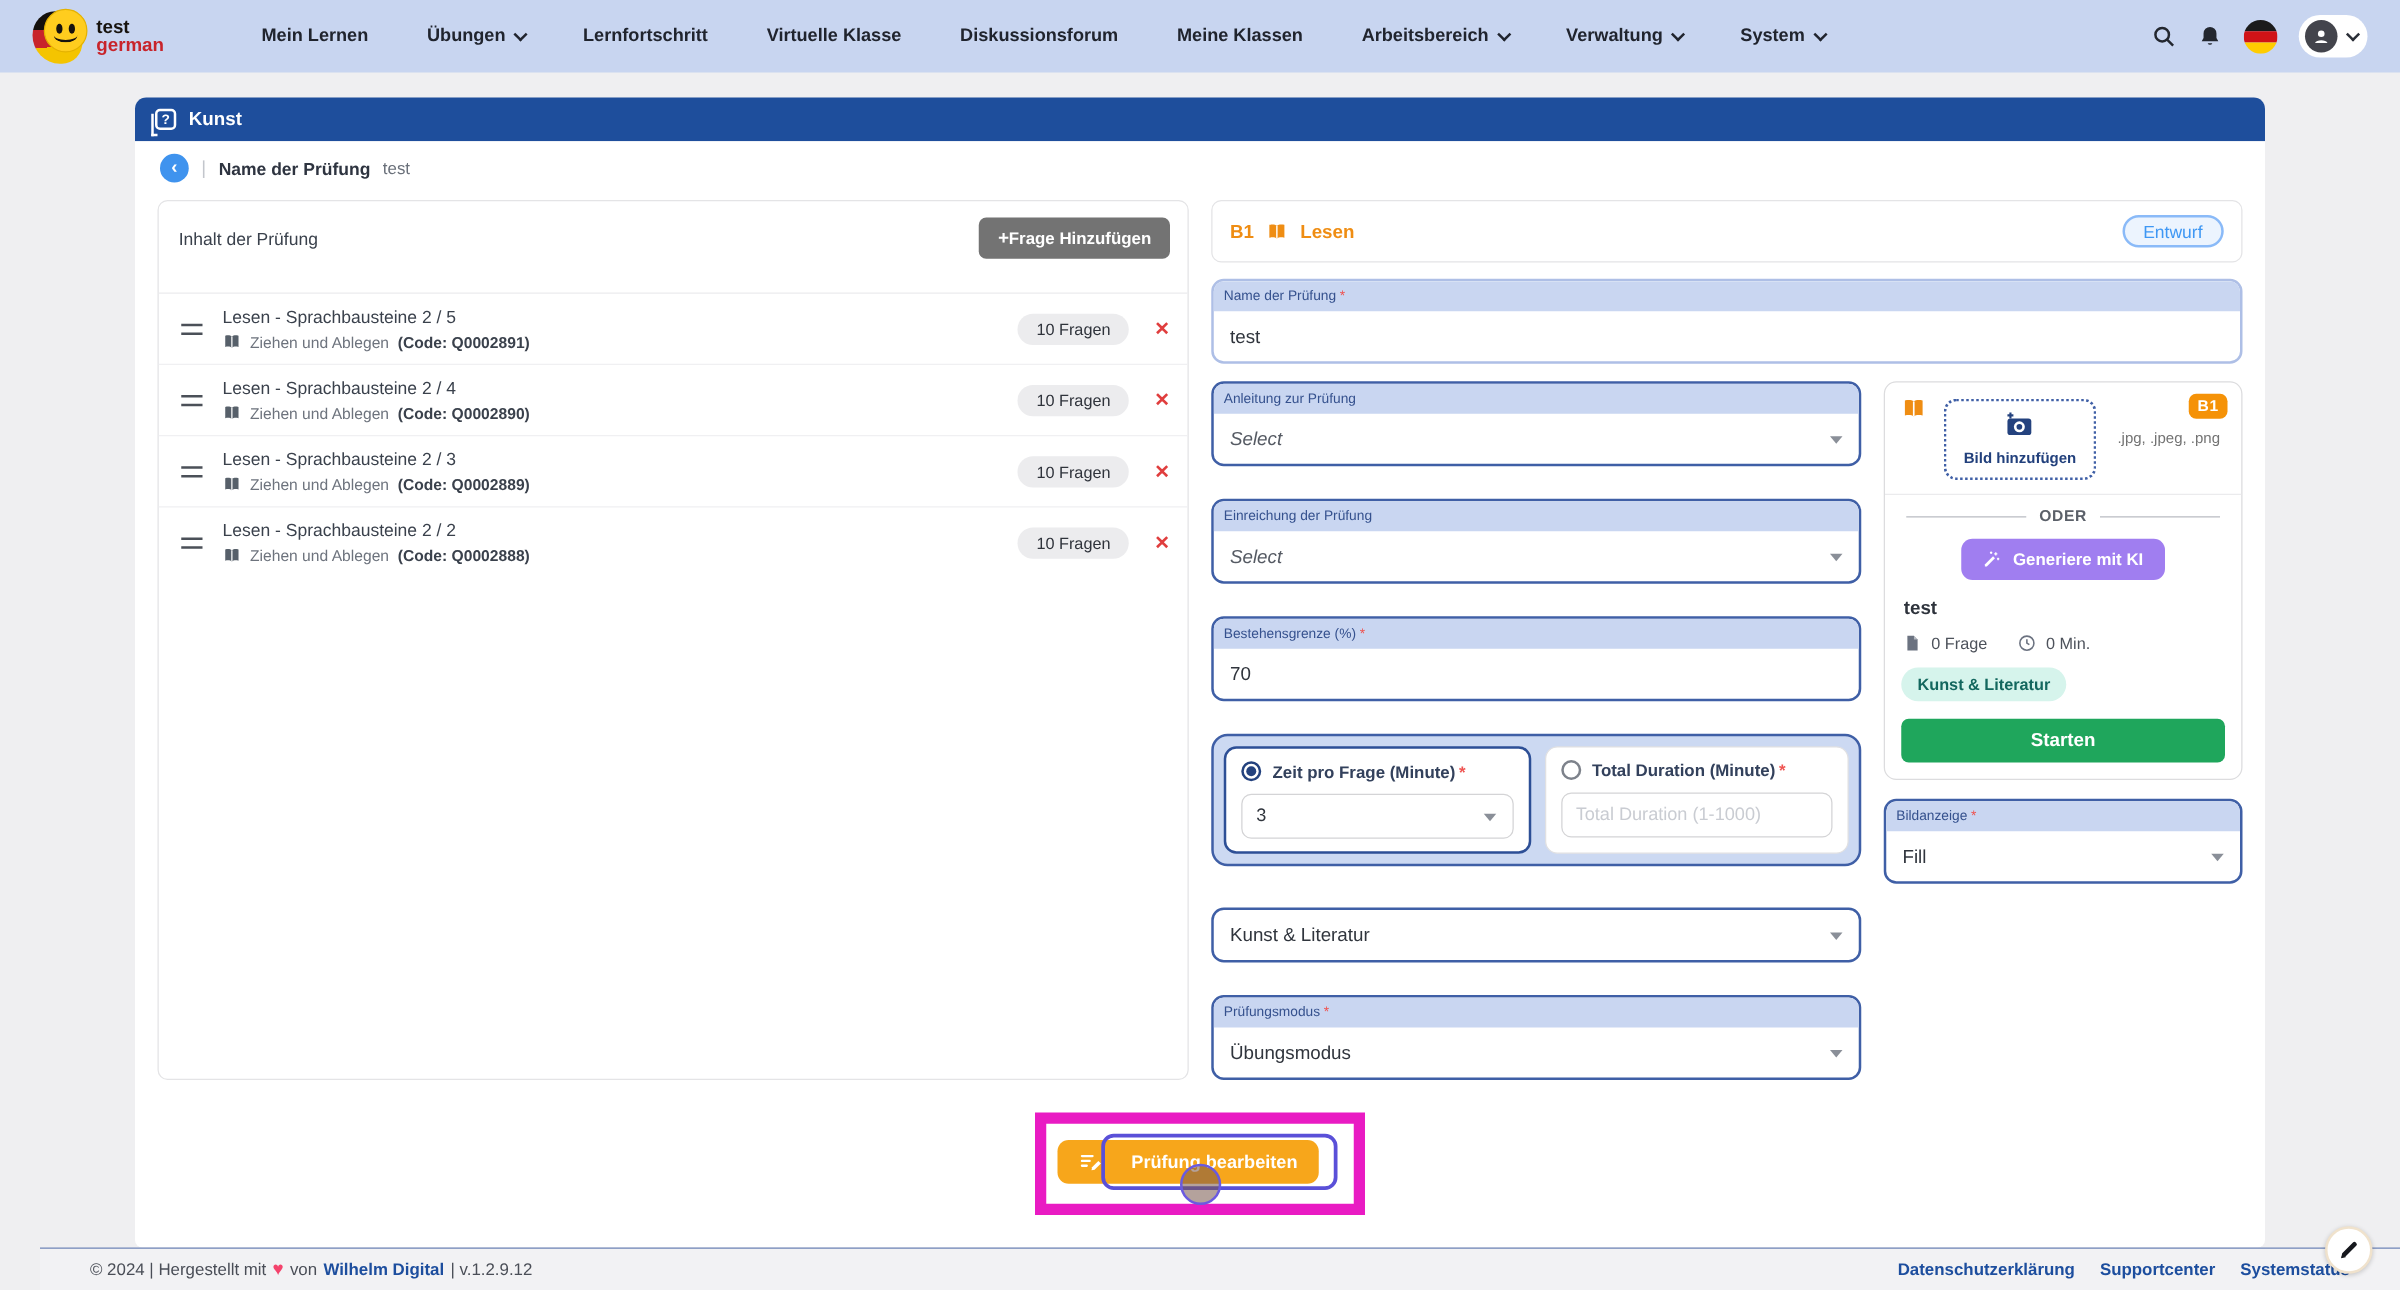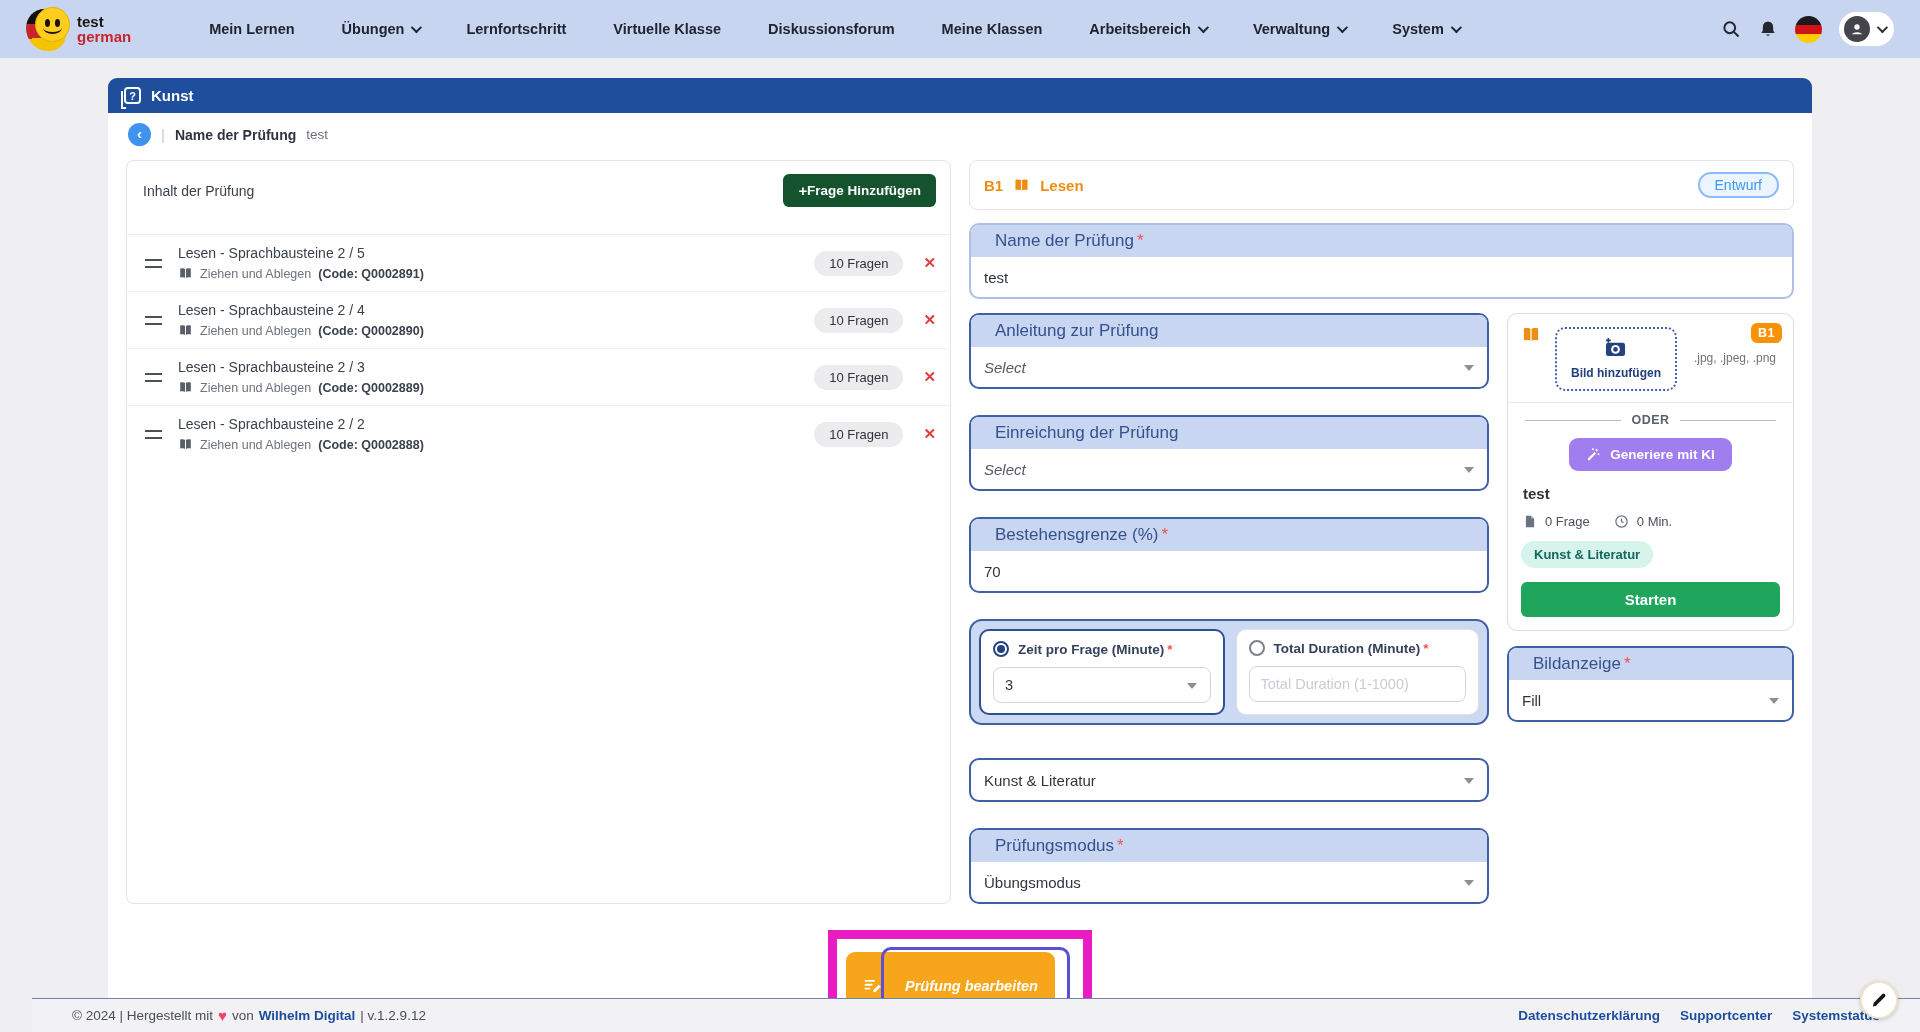--- a/index.html
+++ b/index.html
@@ -66,21 +66,21 @@
   .crumb-sep { color:#c3c6cc; font-size:15px; }
   .crumb-label { font-weight:700; font-size:14px; color:#2e3440; }
   .crumb-value { font-size:13.5px; color:#6a707a; }
 
   .panels { display:flex; gap:18px; padding:8px 18px 0 18px; }
 
   
   .left-panel { width:825px; border:1px solid #e4e4e6; border-radius:8px; min-height:662px; background:#fff; }
   .left-head { display:flex; align-items:center; justify-content:space-between; padding:13px 14px 27px 16px; border-bottom:1px solid #ececee; }
   .left-title { font-size:14px; color:#3a414c; }
-  .add-q-btn { background:#14532d; color:#fff; border:none; border-radius:6px; padding:8px 15px; font-size:13.5px; font-weight:700; display:flex; align-items:center; gap:0; cursor:pointer; }
+  .add-q-btn { background:#737373; color:#fff; border:none; border-radius:6px; padding:8px 15px; font-size:13.5px; font-weight:700; display:flex; align-items:center; gap:0; cursor:pointer; }
   .plus-glyph::before { content:"+"; font-size:15px; font-weight:700; }
 
   .q-row { display:flex; align-items:center; padding:10px 14px 10px 10px; border-bottom:1px solid #f0f0f2; }
   .q-row:last-of-type { border-bottom:none; }
   .drag-handle { width:17px; height:9px; border-top:2px solid #4b5058; border-bottom:2px solid #4b5058; margin:0 16px 0 8px; cursor:grab; flex:none; }
   .q-main { flex:1; min-width:0; }
   .q-title { font-size:14px; color:#3a414c; font-weight:500; margin-bottom:5px; }
   .q-sub { display:flex; align-items:center; gap:7px; font-size:12.5px; color:#6d737d; }
   .q-code { color:#3a414c; font-weight:700; }
   .q-count { background:#ececee; border-radius:999px; padding:5px 15px; font-size:13px; color:#2f333b; white-space:nowrap; margin-right:20px; }
@@ -89,21 +89,21 @@
 
   
   .right-panel { flex:1; display:flex; flex-direction:column; }
   .lesson-head { border:1px solid #e4e4e6; border-radius:8px; height:50px; display:flex; align-items:center; padding:0 14px; gap:10px; background:#fff; }
   .level-txt { color:#ef8d13; font-weight:700; font-size:15px; }
   .skill-txt { color:#ef8d13; font-weight:600; font-size:15px; }
   .status-pill { margin-left:auto; border:2px solid #8abaf8; color:#3e97f4; background:#ecf4fe; border-radius:999px; padding:3px 15px; font-size:14px; cursor:pointer; }
 
   .fgroup { border:2px solid #3f5fa6; border-radius:10px; overflow:hidden; background:#fff; }
   .fgroup.light { border-color:#aebfe6; }
-  .fhead { background:#c9d6f1; padding:6px 24px; font-size:17px; color:#35518e; }
+  .fhead { background:#c9d6f1; padding:6px 8px; font-size:11px; color:#35518e; }
   .req { color:#ef5350; margin-left:3px; }
   .fval { position:relative; padding:11px 30px 11px 13px; font-size:15px; color:#30353d; min-height:40px; display:flex; align-items:center; }
   .fval.select { cursor:pointer; }
   .fval.placeholder-select { color:#555a63; font-style:italic; }
   .fval input { border:none; outline:none; font-size:15px; color:#30353d; width:100%; font-family:inherit; background:transparent; }
   .caret { position:absolute; right:13px; top:50%; margin-top:-2px; width:0; height:0; border-left:5px solid transparent; border-right:5px solid transparent; border-top:6px solid #8a8f98; }
 
   .name-field { margin-top:13px; }
   .cols { display:flex; gap:18px; margin-top:14px; }
   .form-col { width:520px; display:flex; flex-direction:column; gap:26px; }
@@ -140,21 +140,21 @@
   .meta-row { display:flex; align-items:center; gap:8px; margin:0 0 12px 2px; font-size:13px; color:#4d525b; }
   .meta-row .gap { width:8px; }
   .cat-badge { display:inline-block; background:#d6f4ec; color:#13675e; font-size:13px; font-weight:600; border-radius:999px; padding:6px 13px; margin:0 0 14px 0; }
   .start-btn { width:100%; background:#1fa65c; color:#fff; border:none; border-radius:6px; padding:9px 0; font-size:15px; font-weight:700; cursor:pointer; }
   .bild-group { margin-top:15px; }
 
   
   .action-row { display:flex; justify-content:center; margin-top:26px; }
   .highlight-frame { border:9px solid #e91bc3; background:#fff; padding:13px 28px 16px 9px; }
   .btn-wrap { position:relative; }
-  .edit-btn { display:flex; align-items:center; gap:23px; background:#f7a61b; border:none; border-radius:9px; padding:25px 17px; color:#fff; font-size:14.5px; font-weight:700; cursor:pointer; font-family:inherit;font-style:italic; }
+  .edit-btn { display:flex; align-items:center; gap:23px; background:#f7a61b; border:none; border-radius:9px; padding:9px 17px; color:#fff; font-size:14.5px; font-weight:700; cursor:pointer; font-family:inherit; }
   .ann-rect { position:absolute; left:35px; top:-5px; right:-15px; bottom:-5px; border:3px solid #5a50d8; border-radius:10px; pointer-events:none; }
   .ann-cursor { position:absolute; left:55%; bottom:-17px; width:33px; height:33px; margin-left:-17px; border-radius:50%; background:rgba(118,86,74,.55); border:2px solid #6a5ae0; pointer-events:none; }
 
   
   .footer {
     position:absolute; left:0; right:0; bottom:0; height:34px;
     background:#f2f2f4; border-top:1px solid #6e84b6;
     display:flex; align-items:center; padding:0 40px; font-size:13.5px; color:#4a4e57;margin-left:32px;
   }
   .foot-left { display:flex; align-items:center; gap:5px; }

